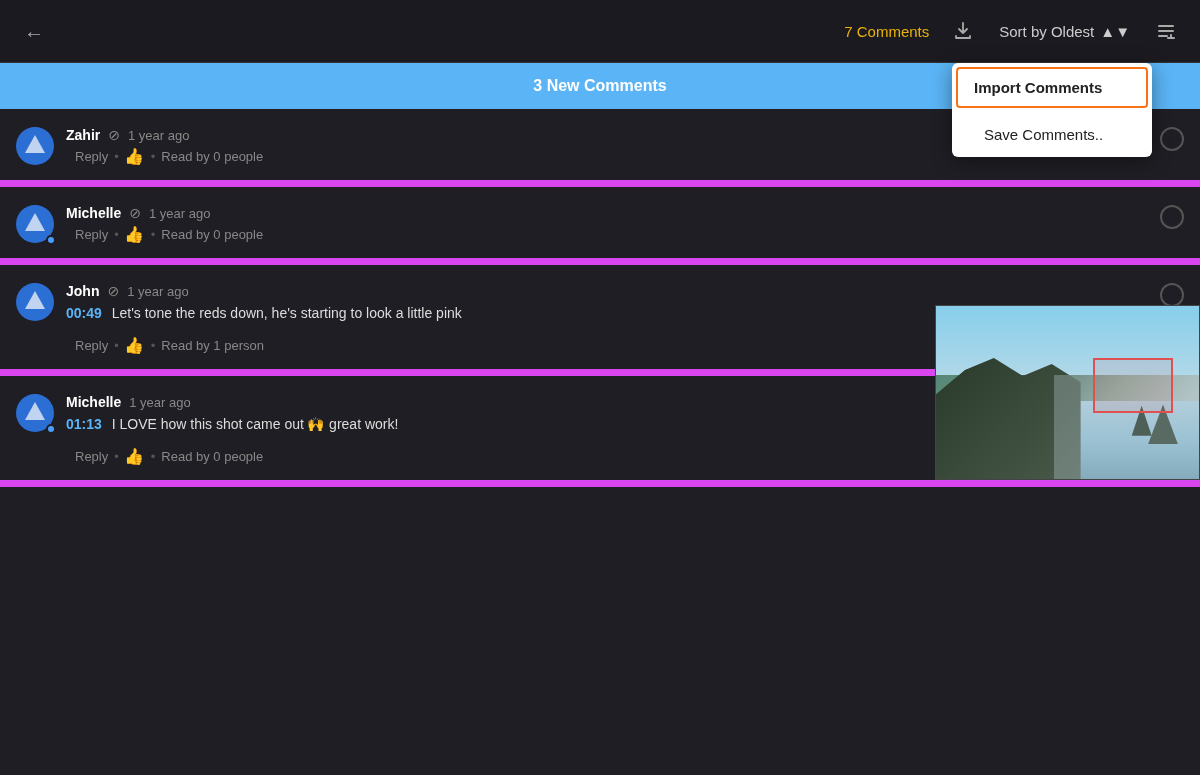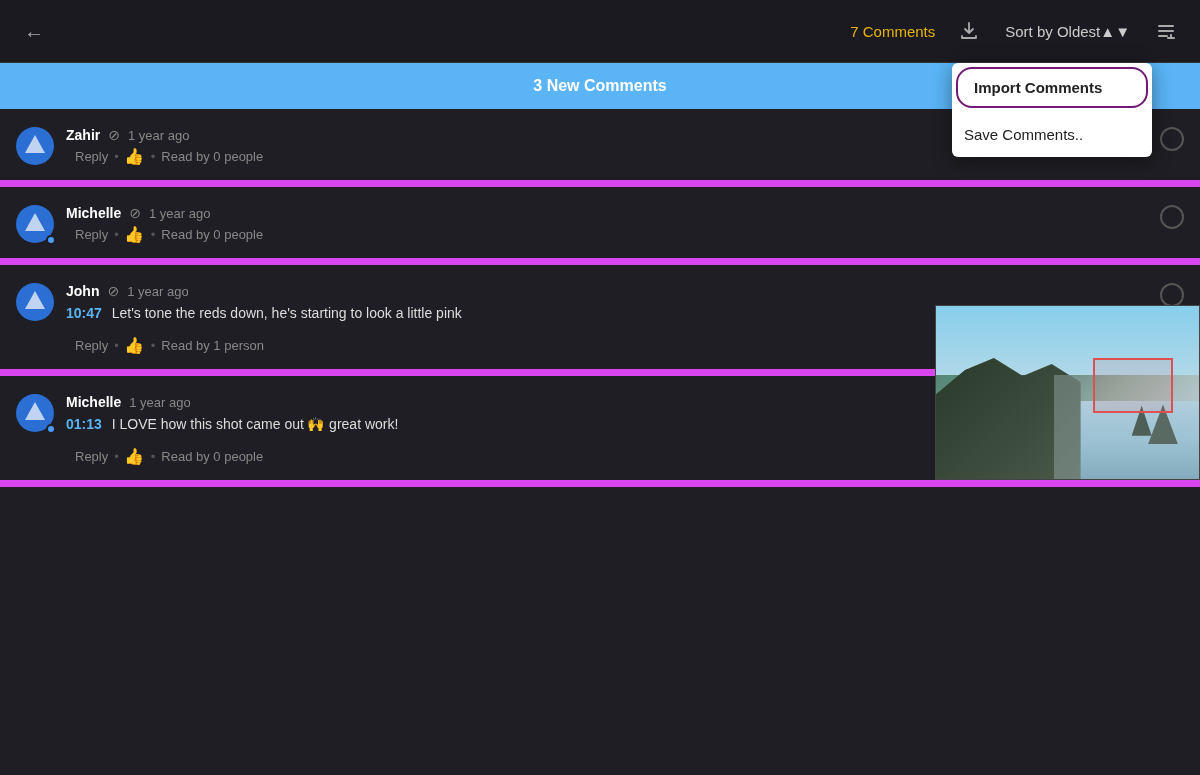--- a/index.html
+++ b/index.html
@@ -48,20 +48,21 @@
       display: flex;
       align-items: center;
       justify-content: center;
       cursor: pointer;
       color: #aaa;
       margin-right: 8px;
     }
     .sort-btn {
       display: flex;
       align-items: center;
+      gap: 6px;
       background: transparent;
       border: none;
       color: #ccc;
       font-size: 15px;
       cursor: pointer;
       padding: 6px 10px;
       margin-right: 8px;
     }
     .list-btn {
       width: 36px;
@@ -210,29 +211,29 @@
       top: 63px;
       right: 48px;
       background: #fff;
       border-radius: 6px;
       box-shadow: 0 4px 20px rgba(0,0,0,0.4);
       z-index: 100;
       min-width: 200px;
       overflow: hidden;
     }
     .dropdown-item {
-      padding: 14px 12px;
+      padding: 14px 32px;
       font-size: 15px;
       color: #222;
       cursor: pointer;
       display: block;
     }
     .dropdown-item.active {
-      border: 2px solid #701a75;
-      border-radius: 16px;
+      border: 2px solid #f97316;
+      border-radius: 4px;
       margin: 4px;
       padding: 10px 16px;
       font-weight: 600;
     }
 
     
     .thumbnail {
       position: absolute;
       bottom: 0;
       right: 0;
@@ -396,21 +397,21 @@
   <div class="avatar">
     <div class="avatar-shape"></div>
   </div>
   <div class="comment-body">
     <div class="comment-header">
       <span class="comment-author">John</span>
       <span class="edit-icon">⊘</span>
       <span class="comment-time">1 year ago</span>
     </div>
     <div class="comment-text">
-      <span class="comment-timestamp">10:47</span>
+      <span class="comment-timestamp">00:49</span>
       <span>Let's tone the reds down, he's starting to look a little pink</span>
     </div>
     <div class="comment-actions">
       <span class="reply-btn">Reply</span>
       <span class="dot-sep">•</span>
       <span class="like-icon">👍</span>
       <span class="dot-sep">•</span>
       <span class="read-count">Read by 1 person</span>
     </div>
   </div>

